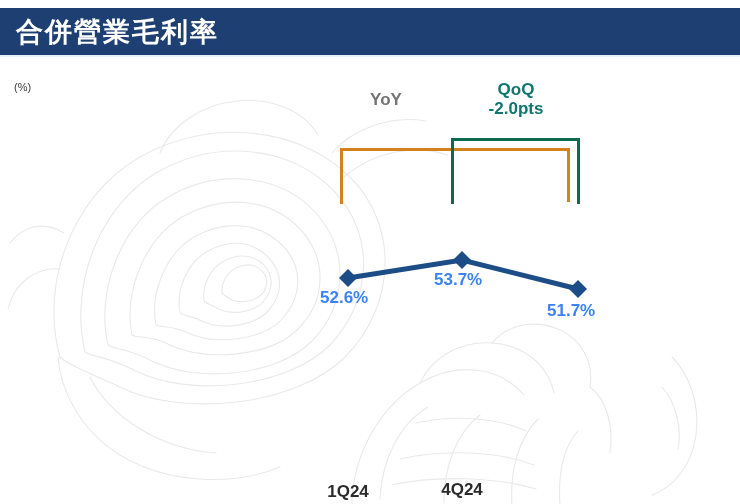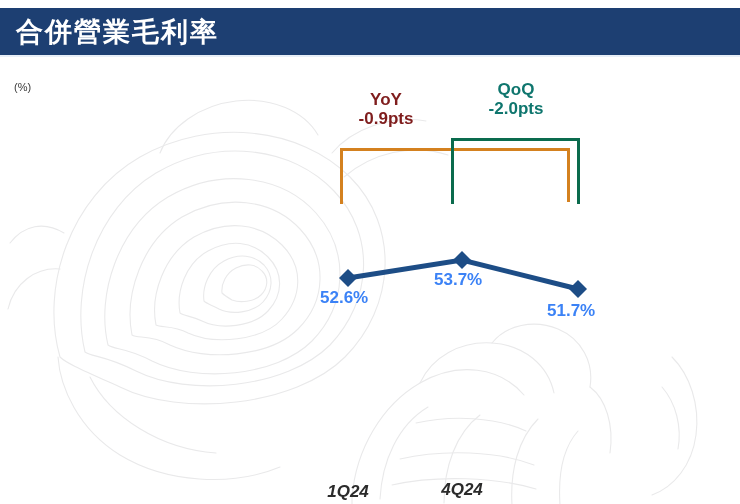--- a/index.html
+++ b/index.html
@@ -94,21 +94,21 @@
     position: absolute;
     text-align: center;
     font-weight: bold;
     line-height: 1.12;
     white-space: nowrap;
     z-index: 14;
   }
   .ann-label .ann-title { font-size: 17px; display: block; }
   .ann-label .ann-value { font-size: 17px; display: block; }
 
-  #yoy-label { color: #7f1d1d; }
+  #yoy-label { color: #737373; }
   #qoq-label { color: #0f766e; }
 
   
   #chart-area {
     position: absolute;
     left: 0; top: 49px;
     width: 740px;
     height: 455px;
     z-index: 11;
   }
@@ -124,21 +124,20 @@
   }
 
   .axis-label {
     position: absolute;
     font-size: 17px;
     font-weight: bold;
     color: #2b2b2b;
     text-align: center;
     white-space: nowrap;
     z-index: 16;
-    font-style: italic;
   }
 </style>
 </head>
 <body>
 
 <div id="slide">
 
   <svg id="watermark" viewBox="0 0 740 455" xmlns="http://www.w3.org/2000/svg">
     <g fill="none" stroke="#e9e9ea" stroke-width="1.1" stroke-linecap="round" stroke-linejoin="round">
       <path d="M60 300 C40 230 70 140 140 100 C210 60 300 70 350 120 C400 170 395 250 345 300 C295 350 180 360 120 330 C80 312 66 306 60 300 Z"></path>
@@ -188,21 +187,20 @@
   </div>
 
   <div class="bracket" id="qoq-bracket" style="left:451px; top:130px; width:129px; height:66px;">
     <div class="bracket-seg" style="left:0px; top:0px; width:129px; height:3px;"></div>
     <div class="bracket-seg" style="left:0px; top:0px; width:3px; height:66px;"></div>
     <div class="bracket-seg" style="left:126px; top:0px; width:3px; height:66px;"></div>
   </div>
 
   <div class="ann-label" id="yoy-label" style="left:341px; top:82px; width:90px;">
     <span class="ann-title">YoY</span>
-    <span class="ann-value">-0.9pts</span>
   </div>
 
   <div class="ann-label" id="qoq-label" style="left:471px; top:72px; width:90px;">
     <span class="ann-title">QoQ</span>
     <span class="ann-value">-2.0pts</span>
   </div>
 
   <div id="chart-area">
     <svg id="chart-svg" width="740" height="455" viewBox="0 0 740 455" xmlns="http://www.w3.org/2000/svg">
 

